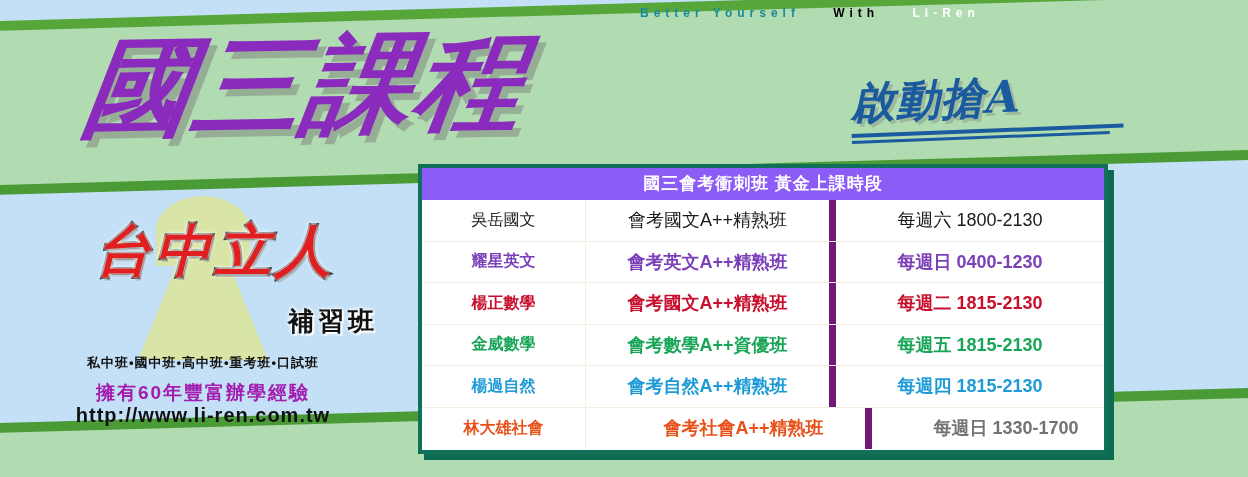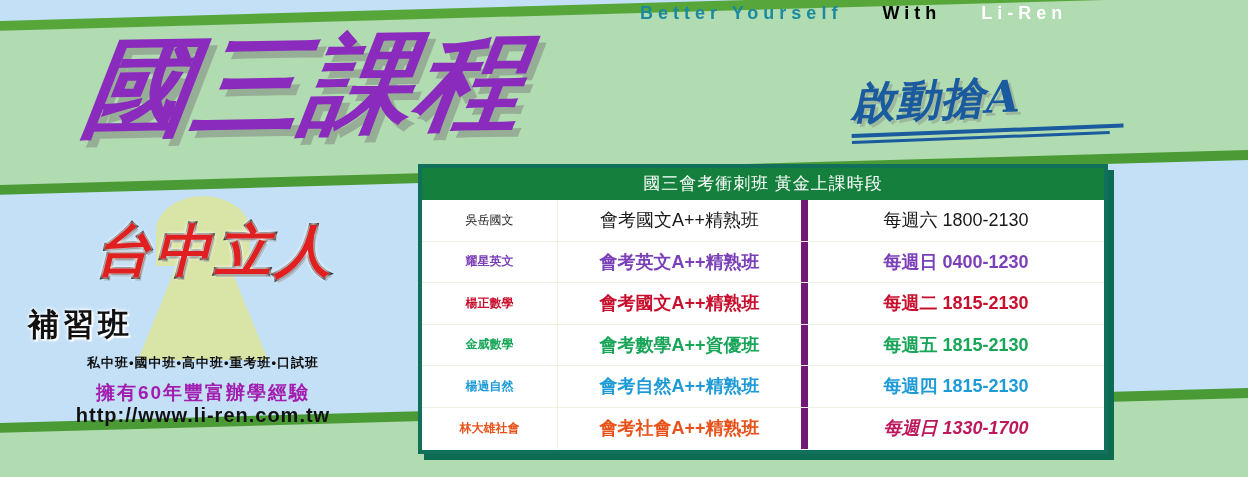--- a/index.html
+++ b/index.html
@@ -58,21 +58,21 @@
     position:absolute;left:-40px;top:434px;width:1340px;height:120px;
     background:#b1dbb0;
     transform:rotate(-1.6deg);
     transform-origin:left center;
   }
 
   
   .tagline{
     position:absolute;top:1px;left:640px;width:608px;
     height:24px;line-height:24px;
-    font-size:18px;font-weight:bold;letter-spacing:5px;
+    font-size:12px;font-weight:bold;letter-spacing:5px;
     white-space:nowrap;
     z-index:6;
   }
   .tag-a{color:#1b8a9c;}
   .tag-b{color:#000000;}
   .tag-c{color:#ffffff;}
 
   
   .main-title{
     position:absolute;left:74px;top:17px;
@@ -134,23 +134,23 @@
     font-size:56px;font-weight:bold;font-style:italic;
     color:#e02020;
     letter-spacing:4px;
     white-space:nowrap;
     -webkit-text-stroke:3px #111111;
     paint-order:stroke fill;
     text-shadow:0 0 5px #ffffff, 0 0 5px #ffffff, 2px 3px 0 rgba(0,0,0,0.25);
   }
   .logo-sub{
     position:absolute;left:0px;top:108px;width:350px;
-    text-align:left;
+    text-align:right;
     font-family:"DejaVu Serif","Liberation Serif",serif;
-    font-size:31px;font-weight:bold;
+    font-size:26px;font-weight:bold;
     color:#111111;
     letter-spacing:4px;
     white-space:nowrap;
     text-shadow:0 0 4px #ffffff,0 0 4px #ffffff,2px 2px 0 rgba(255,255,255,0.9);
   }
   .logo-classes{
     position:absolute;left:0px;top:158px;width:350px;
     text-align:center;
     font-size:13px;font-weight:bold;
     color:#111111;
@@ -182,41 +182,41 @@
   }
   .schedule{
     position:absolute;left:418px;top:164px;width:690px;height:290px;
     background:#ffffff;
     border:4px solid #11705a;
     box-sizing:border-box;
     z-index:10;
   }
   .sched-head{
     height:32px;line-height:32px;
-    background:#15803d;
+    background:#8b5cf6;
     color:#ffffff;
     text-align:center;
     font-size:17px;
-    font-weight:400;
+    font-weight:700;
     letter-spacing:1px;
     white-space:nowrap;
   }
   .sched-body{display:block;}
   .sched-row{
     display:flex;
     height:41.5px;
     border-bottom:1px solid #eef1e2;
     box-sizing:border-box;
   }
-  .sched-row:last-child{border-bottom:none;}
+  .sched-row:last-child{border-bottom:none;gap:36px;}
   .c-teacher{
-    width:136px;
+    width:164px;
     border-right:1px solid #eef1e2;
     display:flex;align-items:center;justify-content:center;
-    font-size:12px;font-weight:bold;
+    font-size:16px;font-weight:bold;
     white-space:nowrap;
     box-sizing:border-box;
   }
   .c-course{
     width:250px;
     border-right:7px solid #701a75;
     display:flex;align-items:center;justify-content:center;
     font-size:18px;font-weight:bold;
     white-space:nowrap;
     box-sizing:border-box;
@@ -297,18 +297,18 @@
           <div class="c-time" style="color: rgb(24, 165, 88);">每週五 1815-2130</div>
         </div>
         <div class="sched-row">
           <div class="c-teacher" style="color: rgb(30, 155, 215);">楊過自然</div>
           <div class="c-course" style="color: rgb(30, 155, 215);">會考自然A++精熟班</div>
           <div class="c-time" style="color: rgb(30, 155, 215);">每週四 1815-2130</div>
         </div>
         <div class="sched-row">
           <div class="c-teacher" style="color: rgb(232, 82, 26);">林大雄社會</div>
           <div class="c-course" style="color: rgb(232, 82, 26);">會考社會A++精熟班</div>
-          <div class="c-time" style="color: #be185d; font-style: italic;">每週日 1330-1700</div>
+          <div class="c-time" style="color: #737373;">每週日 1330-1700</div>
         </div>
       </div>
   </div>
 
 </div>
 
 </body></html>

